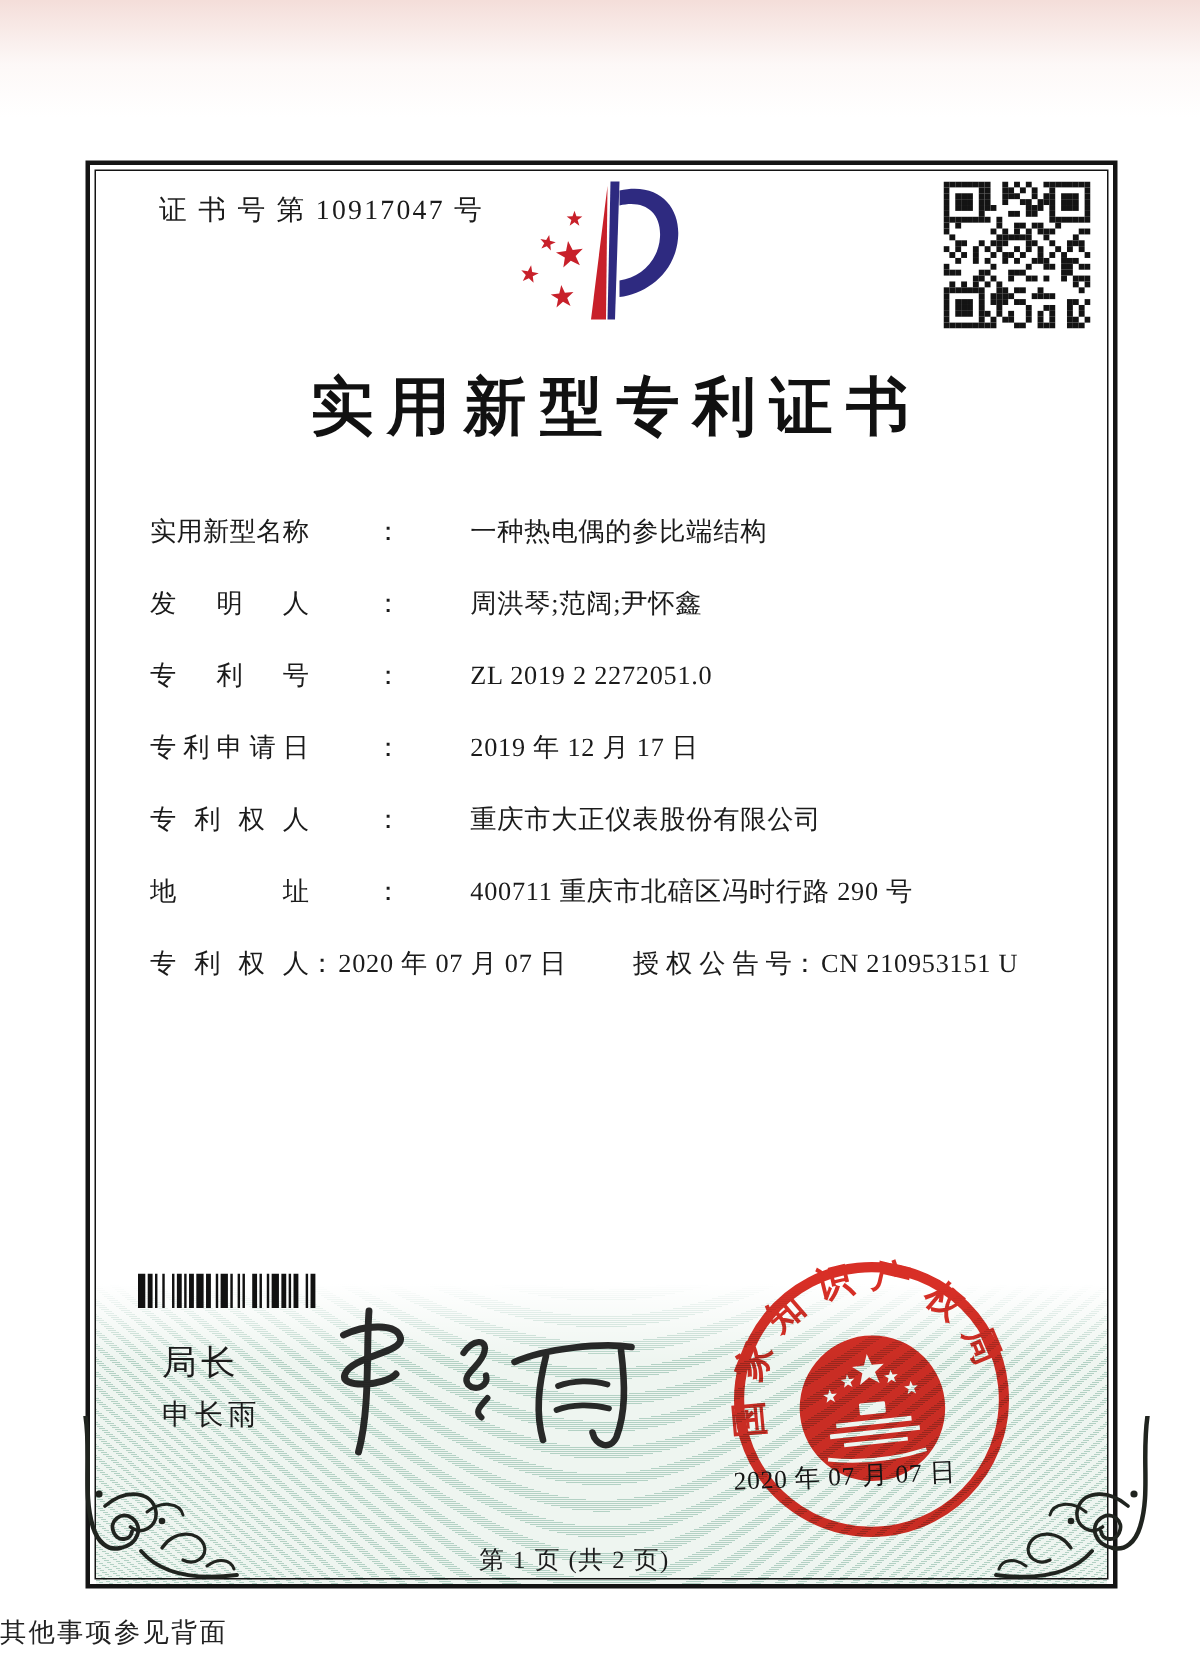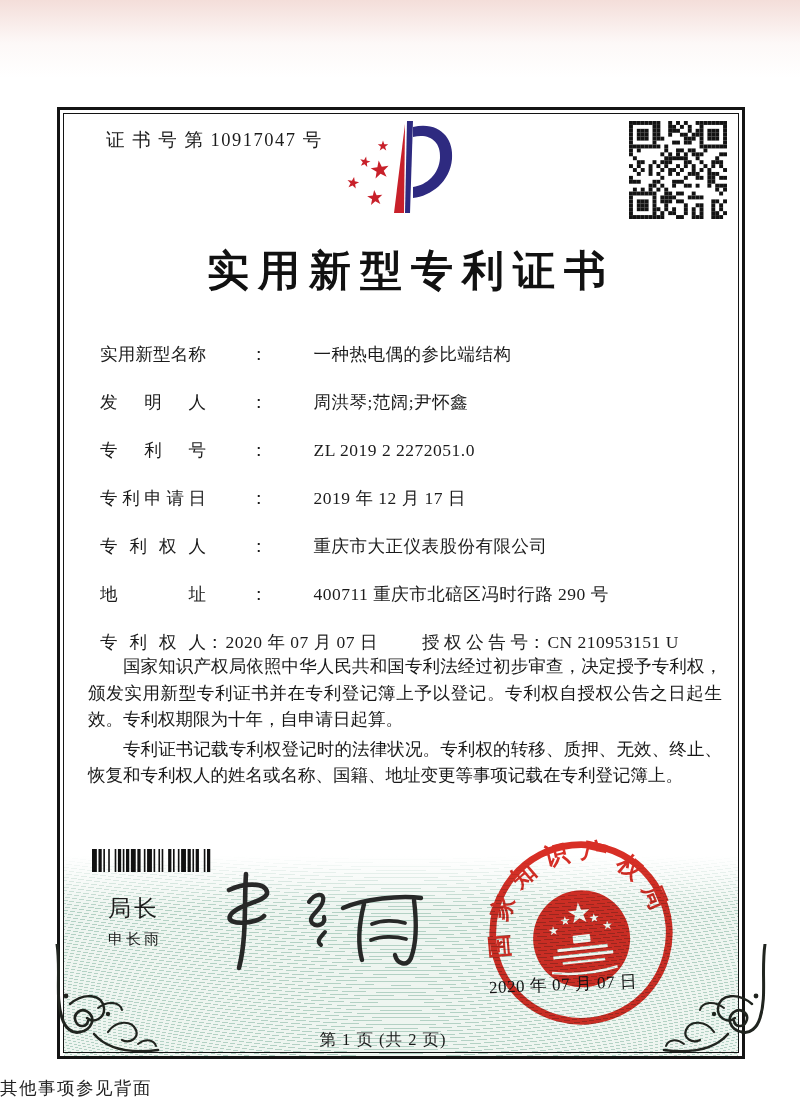--- a/index.html
+++ b/index.html
@@ -46,21 +46,21 @@
   .fcolon{display:inline-block;margin:0 2px 0 0;}
   .fvalue{letter-spacing:.5px;}
   .fgroup2{}
   .paras{
     position:absolute;left:88px;top:653px;width:634px;z-index:3;
     font-size:17.5px;line-height:1.52;text-align:justify;color:#181818;
   }
   .paras p{margin:0 0 3px 0;text-indent:2em;}
   .barcode{position:absolute;left:92px;top:849px;width:150px;height:23px;z-index:3;}
   .sig-title{position:absolute;left:108px;top:893px;font-size:23px;letter-spacing:3px;z-index:3;}
-  .sig-name{position:absolute;left:108px;top:930px;font-size:15px;letter-spacing:3px;z-index:3;}
+  .sig-name{position:absolute;left:108px;top:930px;font-size:19px;letter-spacing:3px;z-index:3;}
   .signature{position:absolute;left:213px;top:866px;width:220px;height:112px;z-index:3;}
   .seal{
     position:absolute;left:484px;top:836px;width:194px;height:194px;z-index:4;
     transform:rotate(-6deg);mix-blend-mode:multiply;opacity:.96;
   }
   .seal-date{
     position:absolute;left:489px;top:972px;width:190px;z-index:5;
     font-size:17px;letter-spacing:.5px;color:#141414;transform:rotate(-2.5deg);
   }
   .corner{position:absolute;width:110px;height:120px;z-index:7;pointer-events:none;}
@@ -441,24 +441,20 @@
     <div class="frow">
       <span>
         <span class="flabel">专利权人</span><span class="fcolon">：</span><span class="fvalue">2020 年 07 月 07 日</span>
       </span>
       <span class="fgroup2">
         <span class="flabel">授权公告号</span><span class="fcolon">：</span><span class="fvalue">CN 210953151 U</span>
       </span>
     </div>
   </div>
 
-  <div class="paras">
-    <p>国家知识产权局依照中华人民共和国专利法经过初步审查，决定授予专利权，颁发实用新型专利证书并在专利登记簿上予以登记。专利权自授权公告之日起生效。专利权期限为十年，自申请日起算。</p>
-    <p>专利证书记载专利权登记时的法律状况。专利权的转移、质押、无效、终止、恢复和专利权人的姓名或名称、国籍、地址变更等事项记载在专利登记簿上。</p>
-  </div>
 
   <svg class="barcode" viewBox="0 0 150 23" preserveAspectRatio="none">
     <g id="barcode-bars" fill="#111">
         <rect x="0.00" y="0" width="4.86" height="23"></rect>
         <rect x="6.48" y="0" width="3.24" height="23"></rect>
         <rect x="11.34" y="0" width="1.62" height="23"></rect>
         <rect x="16.20" y="0" width="1.62" height="23"></rect>
         <rect x="22.68" y="0" width="1.62" height="23"></rect>
         <rect x="25.92" y="0" width="3.24" height="23"></rect>
         <rect x="30.78" y="0" width="1.62" height="23"></rect>

